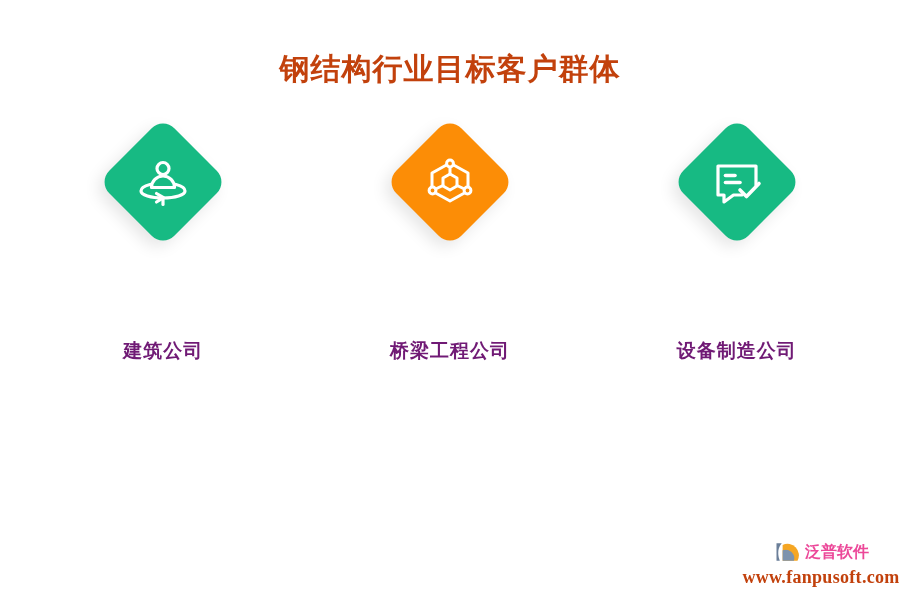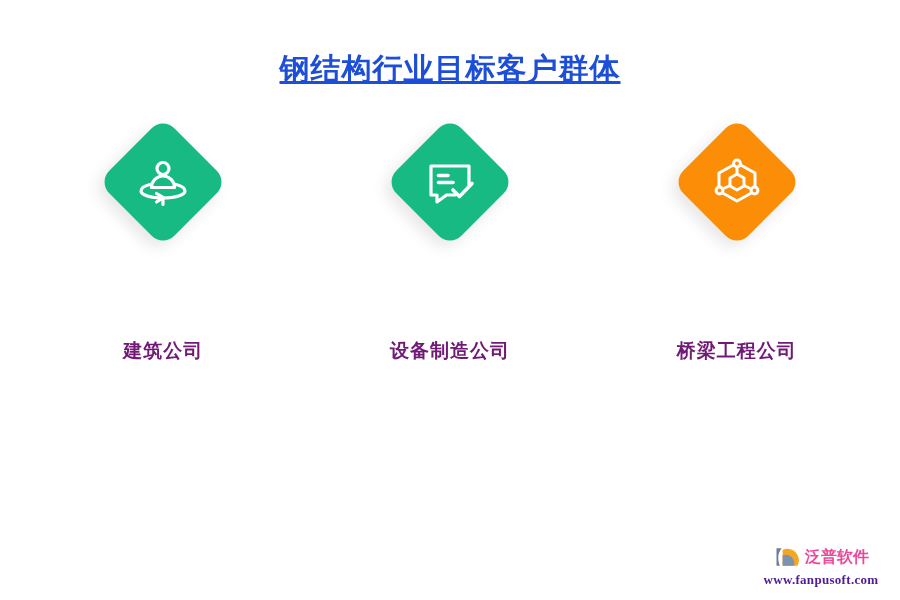--- a/index.html
+++ b/index.html
@@ -25,24 +25,23 @@
   
   .title {
     position: absolute;
     top: 48px;
     left: 0;
     width: 900px;
     text-align: center;
     font-size: 30px;
     font-weight: bold;
     letter-spacing: 1px;
-    color: #1d4ed8;
+    color: #c2410c;
     line-height: 42px;
     white-space: nowrap;
-    text-decoration: underline;
   }
 
   
   .cards {
     position: absolute;
     top: 112px;
     left: 20px;
     width: 860px;
     display: flex;
     flex-direction: row;
@@ -123,23 +122,23 @@
   .wm-name {
     font-size: 16px;
     font-weight: bold;
     color: #ec4899;
     letter-spacing: 0px;
     line-height: 26px;
     white-space: nowrap;
   }
   .wm-url {
     margin-top: 1px;
-    font-size: 13px;
-    font-weight: bold;
-    color: #4c1d95;
+    font-size: 18px;
+    font-weight: bold;
+    color: #c2410c;
     letter-spacing: 0.3px;
     white-space: nowrap;
     font-family: "Liberation Serif", "DejaVu Serif", serif;
   }
 </style>
 </head>
 <body>
 
 <div class="infographic">
 
@@ -152,52 +151,52 @@
         <div class="diamond green"></div>
         <svg class="glyph" viewBox="0 0 56 56">
           <circle cx="28" cy="14.5" r="6" fill="none" stroke="#ffffff" stroke-width="3.2"></circle>
           <path d="M16.5 33.5 a11.5 11.5 0 0 1 23 0 z" fill="none" stroke="#ffffff" stroke-width="3.2" stroke-linejoin="round"></path>
           <path d="M15 30.5 C9.5 31.8 6 34.2 6 37 C6 40.9 15.8 44 28 44 C40.2 44 50 40.9 50 37 C50 34.2 46.5 31.8 41 30.5" fill="none" stroke="#ffffff" stroke-width="3.2" stroke-linecap="round"></path>
           <path d="M28 43.5 L28 50.5" fill="none" stroke="#ffffff" stroke-width="3.2" stroke-linecap="round"></path>
           <path d="M21.5 39.5 L28.5 43.7 L21.5 48" fill="none" stroke="#ffffff" stroke-width="3.2" stroke-linecap="round" stroke-linejoin="round"></path>
         </svg>
       </div>
       <div class="card-label">建筑公司</div>
-    </div>
-
-    <div class="card">
-      <div class="diamond-wrap">
-        <div class="diamond green"></div>
-        <svg class="glyph" viewBox="0 0 56 56">
-          <path d="M9 12 L47 12 L47 31 M9 12 L9 41 L15 41 L15 48 L24.5 41 L33 41" fill="none" stroke="#ffffff" stroke-width="3.2" stroke-linejoin="round" stroke-linecap="round"></path>
-          <path d="M16.5 21.5 L26 21.5" fill="none" stroke="#ffffff" stroke-width="3.6" stroke-linecap="round"></path>
-          <path d="M16.5 28.5 L31 28.5" fill="none" stroke="#ffffff" stroke-width="3.6" stroke-linecap="round"></path>
-          <path d="M31 36 L37.5 42.5 L50 29.5" fill="none" stroke="#ffffff" stroke-width="3.6" stroke-linecap="round" stroke-linejoin="round"></path>
-        </svg>
-      </div>
-      <div class="card-label">设备制造公司</div>
     </div>
 
     <div class="card">
       <div class="diamond-wrap">
         <div class="diamond orange"></div>
         <svg class="glyph" viewBox="0 0 56 56">
           <path d="M28 9 L46 19 L46 37 L28 47 L10 37 L10 19 Z" fill="none" stroke="#ffffff" stroke-width="3" stroke-linejoin="round"></path>
           <path d="M28 20 L35 24 L35 32 L28 36 L21 32 L21 24 Z" fill="none" stroke="#ffffff" stroke-width="3" stroke-linejoin="round"></path>
           <path d="M28 11.5 L28 20" fill="none" stroke="#ffffff" stroke-width="3" stroke-linecap="round"></path>
           <path d="M12.5 35.5 L21 31.5" fill="none" stroke="#ffffff" stroke-width="3" stroke-linecap="round"></path>
           <path d="M43.5 35.5 L35 31.5" fill="none" stroke="#ffffff" stroke-width="3" stroke-linecap="round"></path>
           <circle cx="28" cy="9.5" r="3.4" fill="#fc8d06" stroke="#ffffff" stroke-width="3"></circle>
           <circle cx="10.5" cy="36.5" r="3.4" fill="#fc8d06" stroke="#ffffff" stroke-width="3"></circle>
           <circle cx="45.5" cy="36.5" r="3.4" fill="#fc8d06" stroke="#ffffff" stroke-width="3"></circle>
         </svg>
       </div>
       <div class="card-label">桥梁工程公司</div>
     </div>
 
+    <div class="card">
+      <div class="diamond-wrap">
+        <div class="diamond green"></div>
+        <svg class="glyph" viewBox="0 0 56 56">
+          <path d="M9 12 L47 12 L47 31 M9 12 L9 41 L15 41 L15 48 L24.5 41 L33 41" fill="none" stroke="#ffffff" stroke-width="3.2" stroke-linejoin="round" stroke-linecap="round"></path>
+          <path d="M16.5 21.5 L26 21.5" fill="none" stroke="#ffffff" stroke-width="3.6" stroke-linecap="round"></path>
+          <path d="M16.5 28.5 L31 28.5" fill="none" stroke="#ffffff" stroke-width="3.6" stroke-linecap="round"></path>
+          <path d="M31 36 L37.5 42.5 L50 29.5" fill="none" stroke="#ffffff" stroke-width="3.6" stroke-linecap="round" stroke-linejoin="round"></path>
+        </svg>
+      </div>
+      <div class="card-label">设备制造公司</div>
+    </div>
+
   </div>
 
   <div class="watermark">
     <div class="wm-row">
       <svg class="wm-mark" viewBox="0 0 32 32">
         <path d="M4 26 L4 6 L10 6 C10 6 6 10 6 17 C6 22 8 26 8 26 Z" fill="#6b7f99"></path>
         <path d="M28 26 A13 13 0 0 0 11 8 L11 26 Z" fill="#f5a623"></path>
         <path d="M24 26 A10 10 0 0 0 11 14 L11 26 Z" fill="#7d93ad"></path>
       </svg>
       <span class="wm-name">泛普软件</span>

